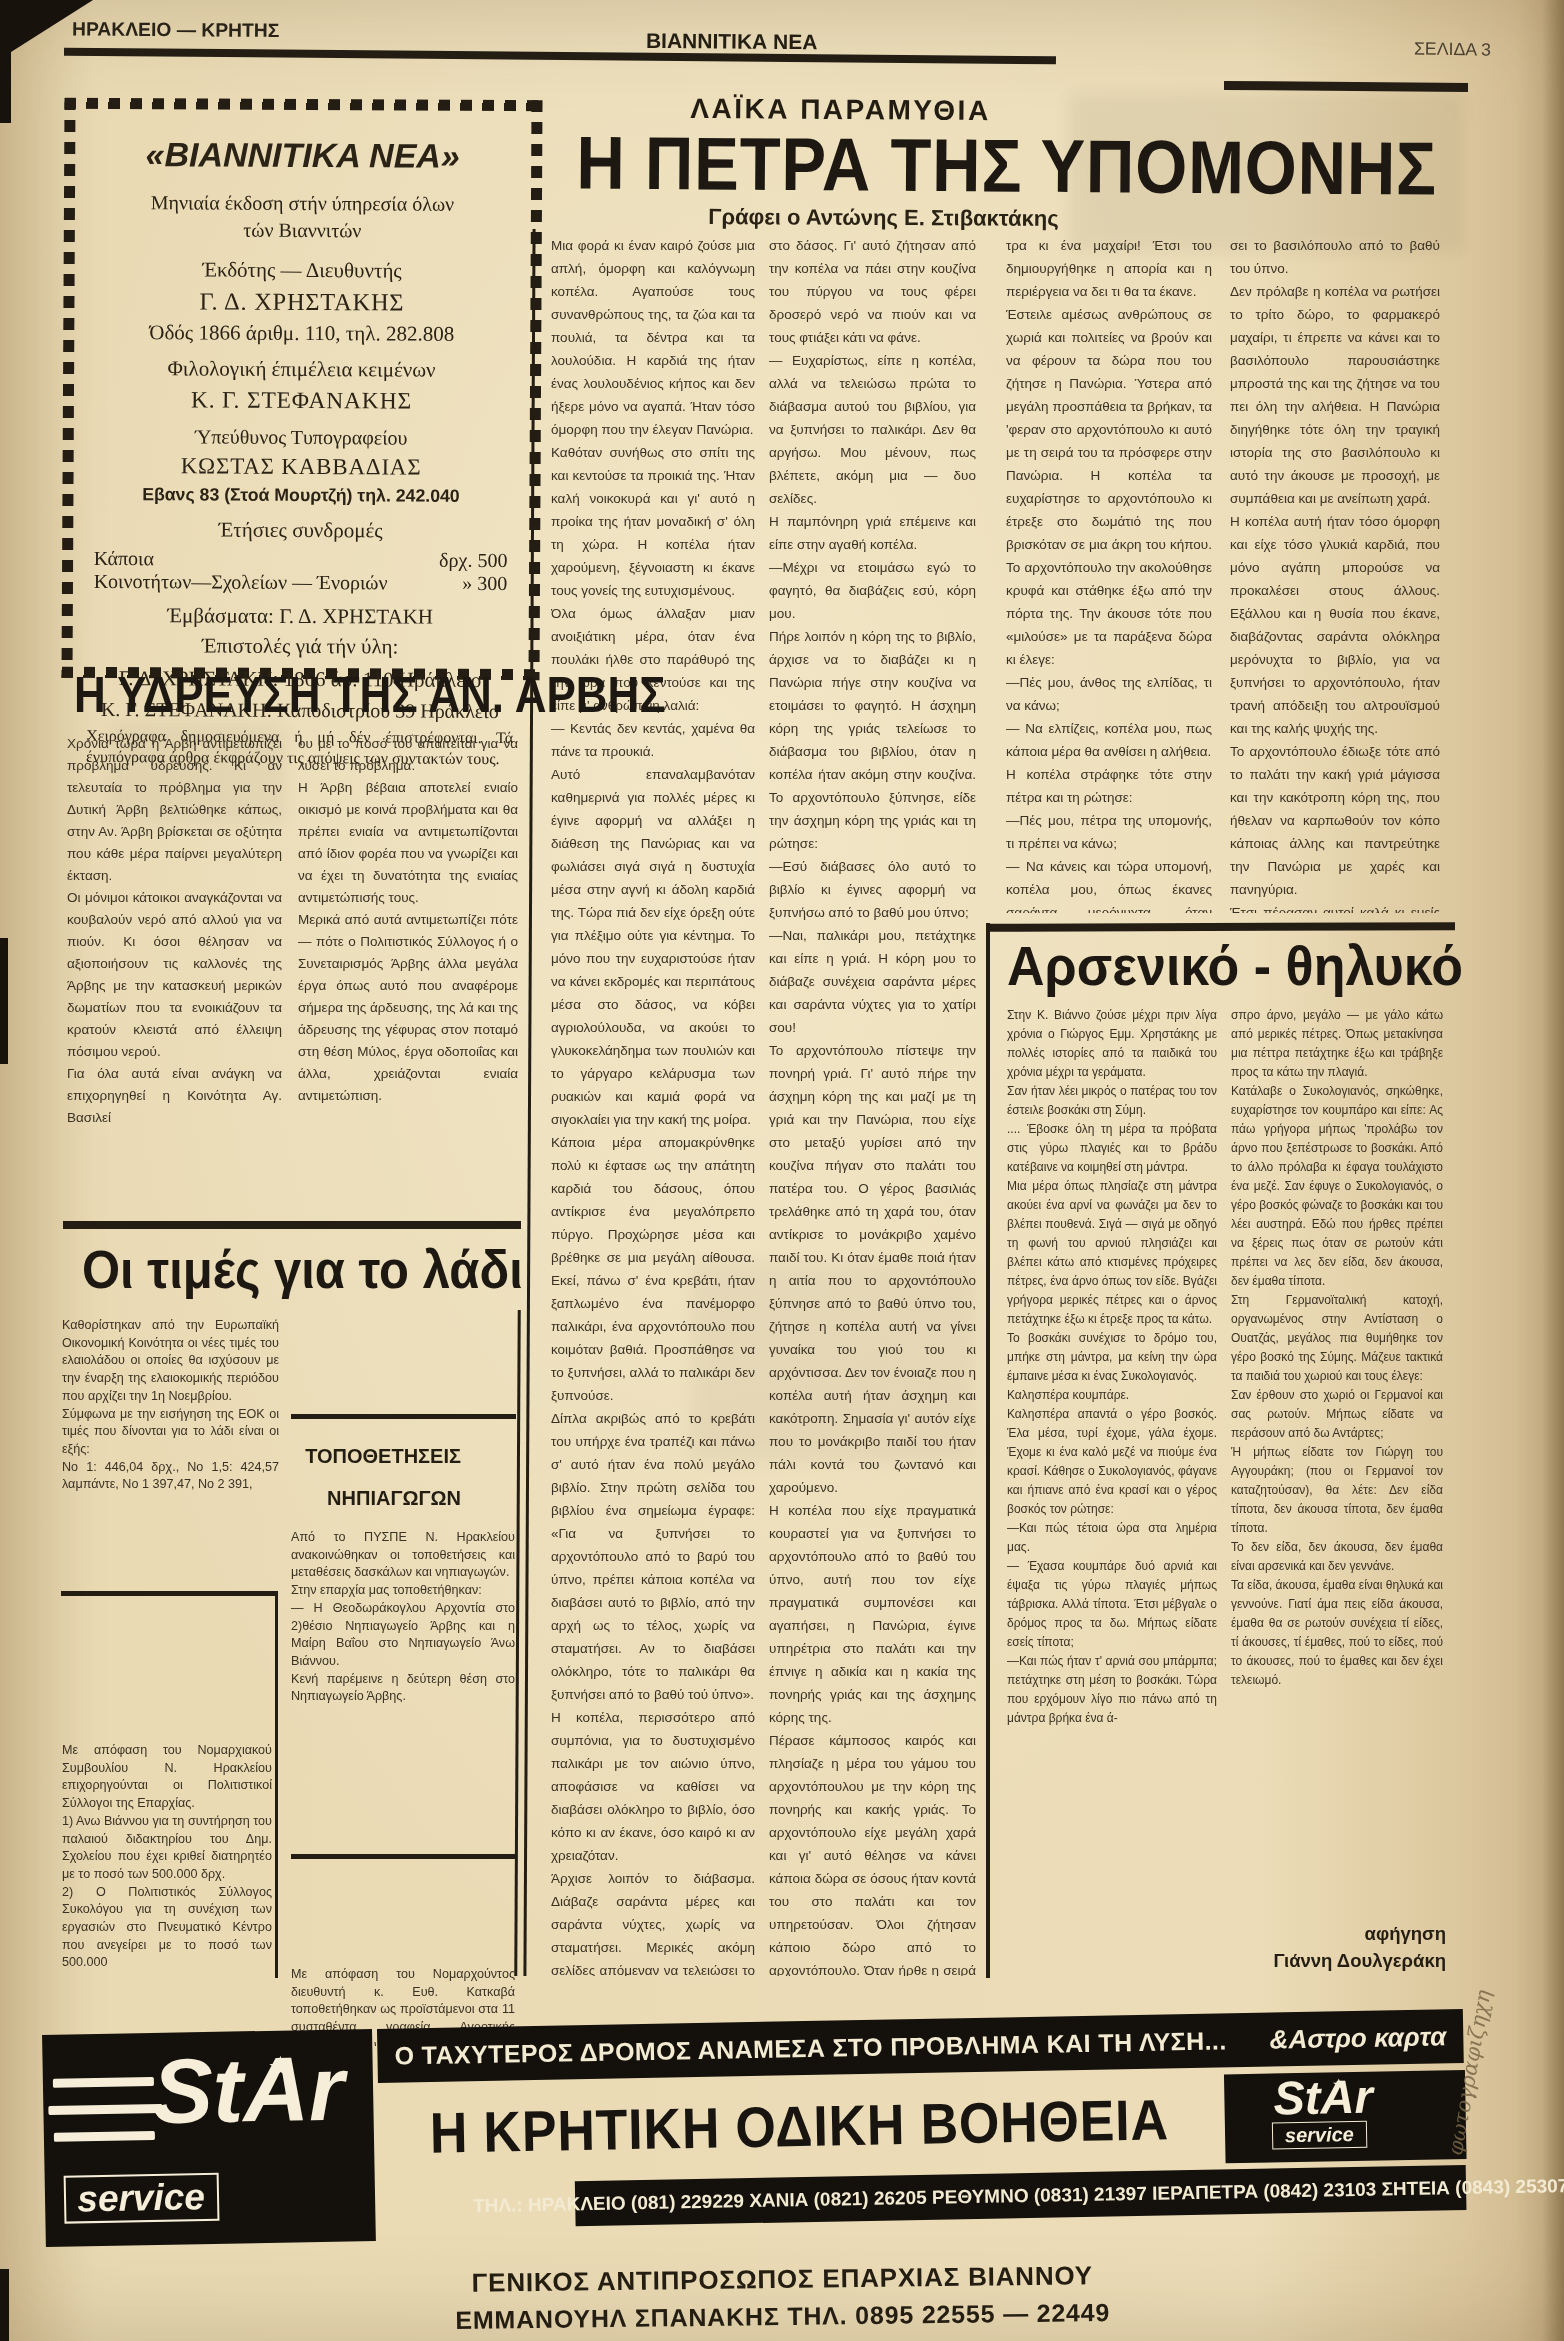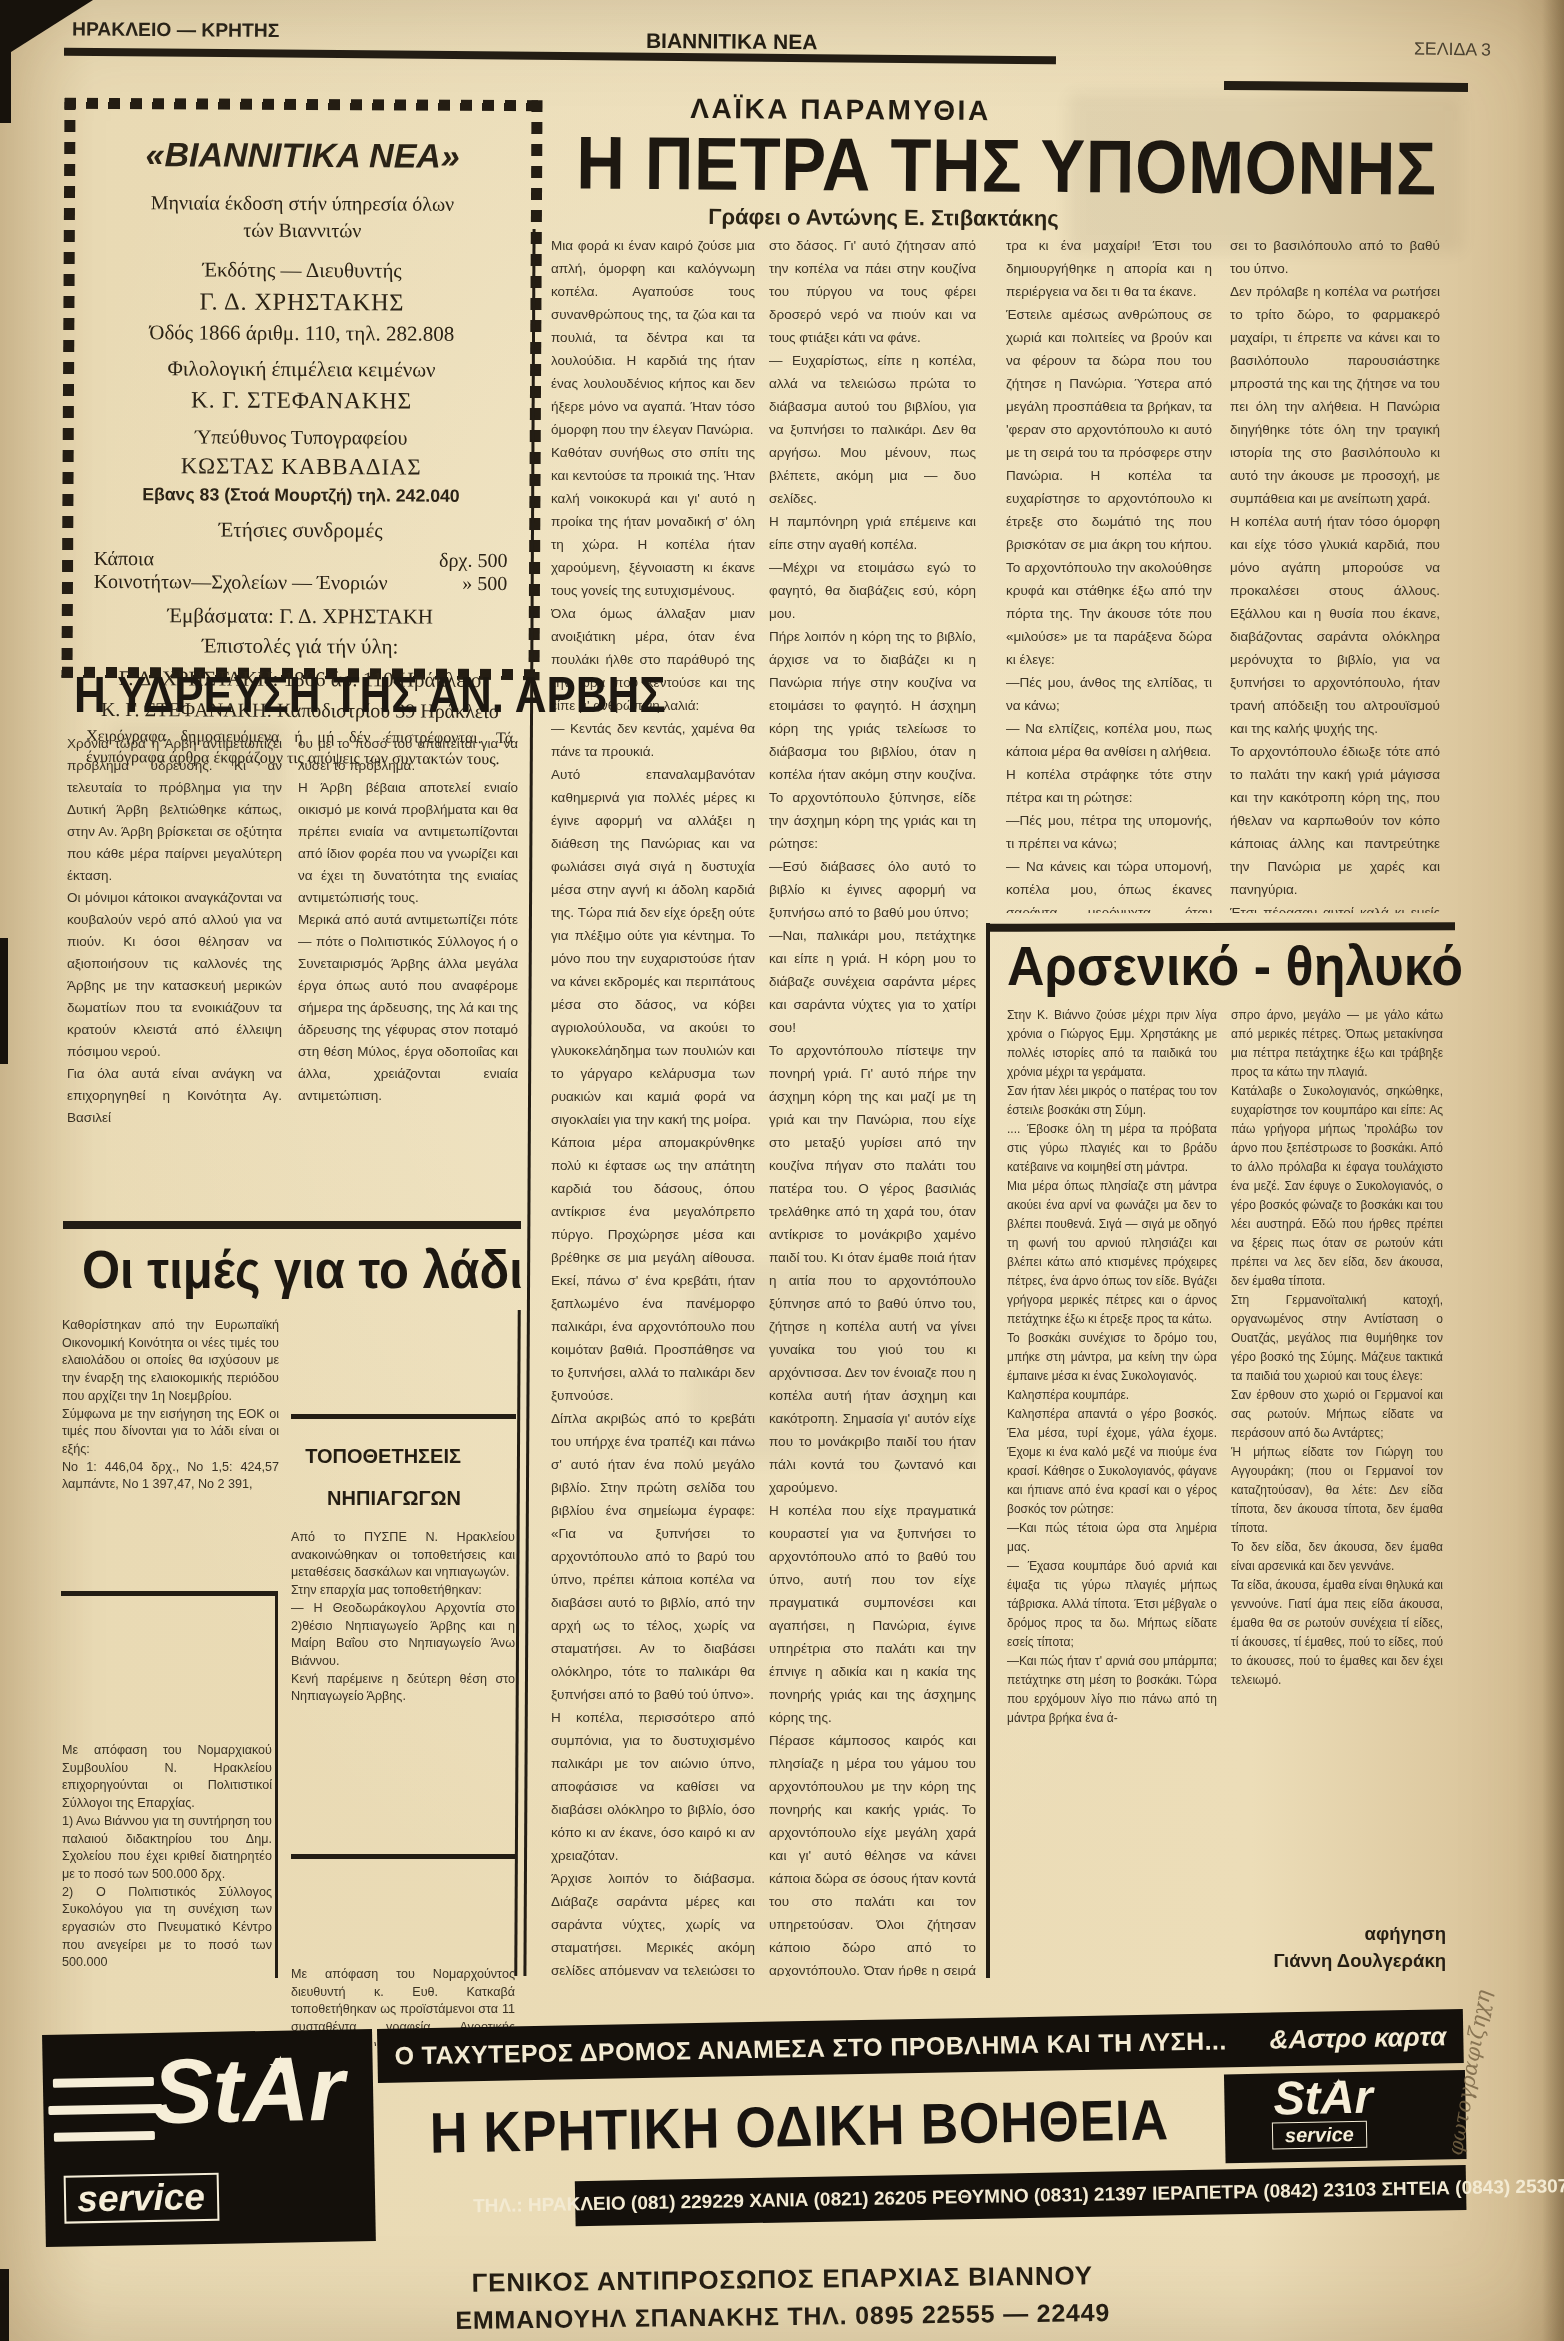--- a/index.html
+++ b/index.html
@@ -75,21 +75,21 @@
       <div class="ml" style="font-size:20px;">Ύπεύθυνος Τυπογραφείου</div>
       <div class="ml" style="font-size:23px;letter-spacing:0.8px;">ΚΩΣΤΑΣ ΚΑΒΒΑΔΙΑΣ</div>
       <div class="ml" style="font-size:17.7px;font-weight:bold;font-family:'Liberation Sans',sans-serif;margin-bottom:11.8px;">Εβανς 83 (Στοά Μουρτζή) τηλ. 242.040</div>
       <div class="ml" style="font-size:21px;">Έτήσιες συνδρομές</div>
       <div style="display:flex;justify-content:space-between;font-size:20px;padding:0 6.7px;">
         <span>Κάποια</span>
         <span>δρχ. 500</span>
       </div>
       <div style="display:flex;justify-content:space-between;font-size:20px;padding:0 6.7px;margin-bottom:10px;">
         <span>Κοινοτήτων—Σχολείων — Ένοριών</span>
-        <span>» 500</span>
+        <span>» 300</span>
       </div>
       <div class="ml" style="font-size:21px;">Έμβάσματα: Γ. Δ. ΧΡΗΣΤΑΚΗ</div>
       <div class="ml" style="font-size:21px;margin-bottom:8.4px;">Έπιστολές γιά τήν ύλη:</div>
       <div class="ml" style="font-size:21px;margin-bottom:6.7px;">Γ. Δ. ΧΡΗΣΤΑΚΗ: 1866 άρ. 110 Ηράκλειο</div>
       <div class="ml" style="font-size:20px;">Κ. Γ. ΣΤΕΦΑΝΑΚΗ: Καποδιστρίου 39 Ηράκλειο</div>
       <div style="font-size:16px;text-align:justify;line-height:1.3;margin-top:3.4px;">Χειρόγραφα δημοσιευόμενα ή μή δέν έπιστρέφονται. Τά ένυπόγραφα άρθρα έκφράζουν τις απόψεις των συντακτών τους.</div>
     </div>
   </div>
 
   <div style="position:absolute;left:538px;top:94px;width:605px;text-align:center;font-weight:bold;font-size:28px;color:#221c12;letter-spacing:2.5px;transform:rotate(.4deg);">ΛΑΪΚΑ ΠΑΡΑΜΥΘΙΑ</div>

